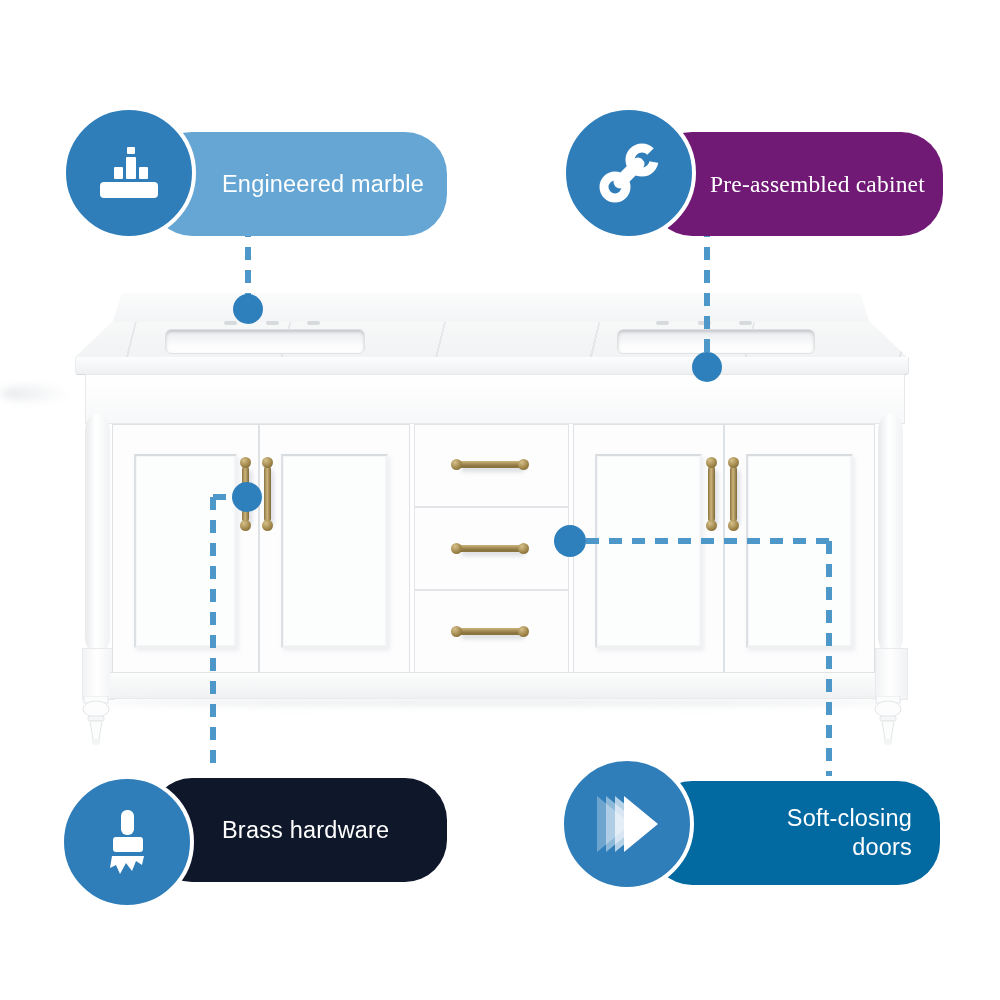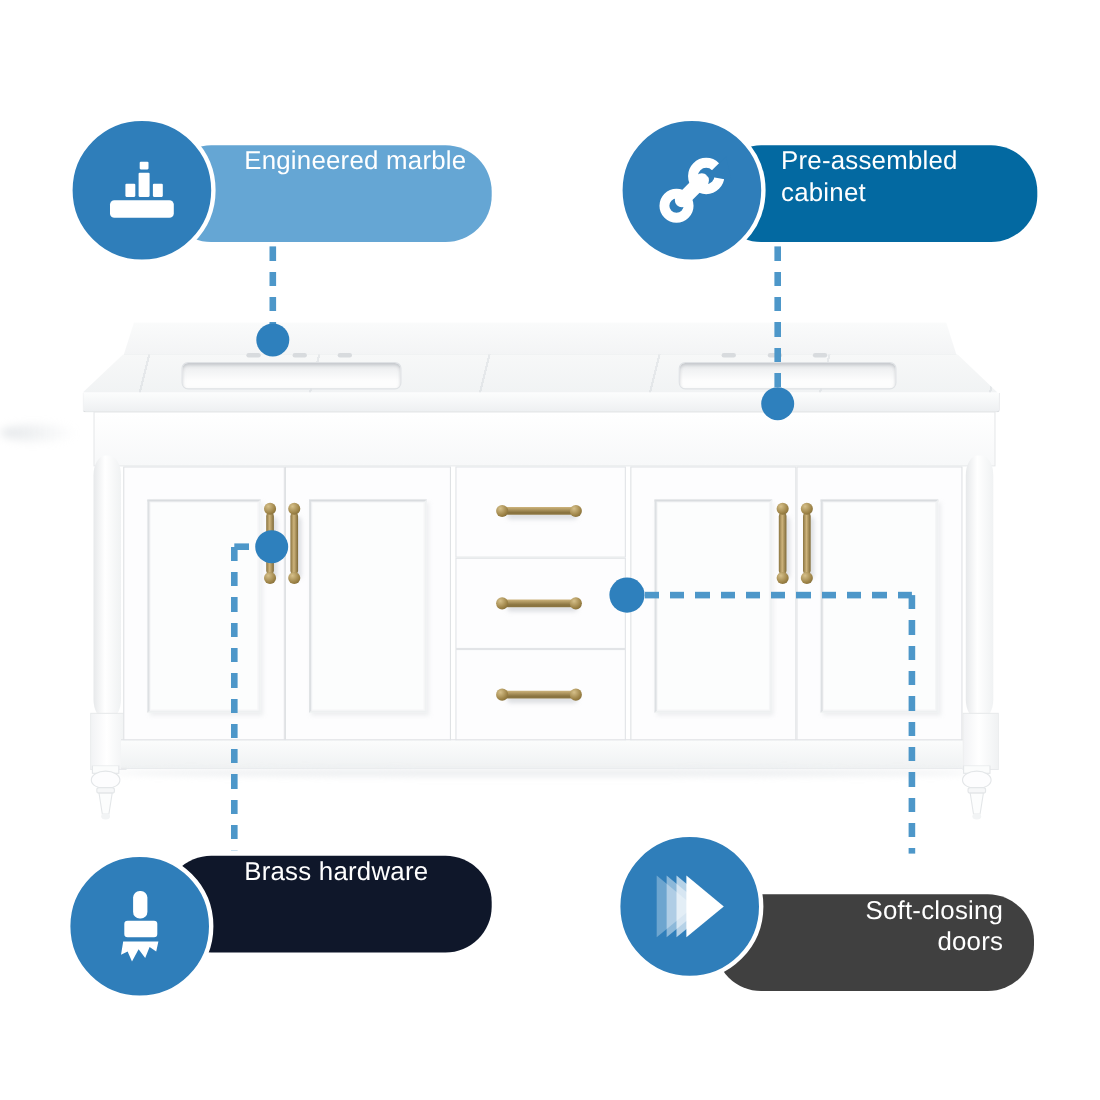--- a/index.html
+++ b/index.html
@@ -61,22 +61,22 @@
   .pull-h{width:64px;height:7px;border-radius:4px;
     background:linear-gradient(180deg,#cdb37b,#8a7440 70%);
     box-shadow:3px 4px 4px rgba(190,194,199,.5);}
   .pull-h::before,.pull-h::after{content:"";position:absolute;top:-2px;width:11px;height:11px;border-radius:50%;
     background:radial-gradient(circle at 35% 30%,#d6c08a,#9c8246 60%,#6f5c2e);}
   .pull-h::before{left:-7px;} .pull-h::after{right:-7px;}
 
   
   .co-circle{position:absolute;width:126px;height:126px;border-radius:50%;
     border:4px solid #ffffff;display:flex;align-items:center;justify-content:center;z-index:3;}
-  .co-pill{position:absolute;height:88px;border-radius:42px;display:flex;flex-direction:column;
-    justify-content:flex-start;z-index:2;color:#fff;font-size:23.5px;line-height:29px;box-sizing:border-box;
+  .co-pill{position:absolute;height:104px;border-radius:42px;display:flex;flex-direction:column;
+    justify-content:center;z-index:2;color:#fff;font-size:23.5px;line-height:29px;box-sizing:border-box;
     letter-spacing:.2px;}
   .co-pill.right-align{text-align:right;}
 
   
   .vline{position:absolute;width:6px;z-index:1;
     background:repeating-linear-gradient(180deg,var(--line) 0 13px,transparent 13px 23px);}
   .hline{position:absolute;height:6px;z-index:1;
     background:repeating-linear-gradient(90deg,var(--line) 0 13px,transparent 13px 23px);}
   .dot{position:absolute;border-radius:50%;z-index:2;}
 </style>
@@ -175,21 +175,21 @@
   <div class="co-circle" style="left:62px;top:106px;background:#2f7eba;">
     <svg width="72" height="72" viewBox="0 0 72 72">
       <rect x="7" y="45" width="58" height="16" rx="4" fill="#fff"></rect>
       <rect x="21" y="30" width="9" height="12" rx="1" fill="#fff"></rect>
       <rect x="33" y="20" width="10" height="22" rx="1" fill="#fff"></rect>
       <rect x="34" y="10" width="8" height="7" rx="1" fill="#fff"></rect>
       <rect x="46" y="30" width="9" height="12" rx="1" fill="#fff"></rect>
     </svg>
   </div>
 
-  <div class="co-pill" style="left:650px;top:132px;width:293px;padding-left:60px;background:#0369a1;">
+  <div class="co-pill" style="left:650px;top:132px;width:293px;padding-left:60px;background:#701a75;font-family:Liberation Serif, serif;">
     <span>Pre-assembled cabinet</span>
   </div>
   <div class="co-circle" style="left:562px;top:106px;background:#2f7eba;">
     <svg width="72" height="72" viewBox="0 0 72 72">
       <line x1="27" y1="45" x2="45" y2="27" stroke="#fff" stroke-width="13" stroke-linecap="round"></line>
       <circle cx="22" cy="50" r="11" fill="none" stroke="#fff" stroke-width="9"></circle>
       <circle cx="49" cy="23" r="12" fill="none" stroke="#fff" stroke-width="9"></circle>
       <polygon points="49,23 67,5 72,27" fill="#2f7eba"></polygon>
     </svg>
   </div>
@@ -198,21 +198,21 @@
     <span>Brass hardware</span>
   </div>
   <div class="co-circle" style="left:60px;top:775px;background:#2f7eba;">
     <svg width="72" height="72" viewBox="0 0 72 72">
       <rect x="30" y="4" width="13" height="25" rx="6" fill="#fff"></rect>
       <rect x="22" y="31" width="30" height="15" rx="3" fill="#fff"></rect>
       <path d="M21 50 L53 50 L51 59 L45 55 L41 65 L35 57 L29 68 L25 59 L19 62 Z" fill="#fff"></path>
     </svg>
   </div>
 
-  <div class="co-pill right-align" style="left:650px;top:781px;width:290px;padding-right:28px;padding-left:110px;background:#404040;margin-top:32px;">
+  <div class="co-pill right-align" style="left:650px;top:781px;width:290px;padding-right:28px;padding-left:110px;background:#0369a1;">
     <span>Soft-closing doors</span>
   </div>
   <div class="co-circle" style="left:560px;top:757px;background:#2f7eba;">
     <svg width="76" height="72" viewBox="0 0 76 72">
       <polygon points="8,8 8,64 42,36" fill="#fff" opacity="0.30"></polygon>
       <polygon points="17,8 17,64 51,36" fill="#fff" opacity="0.45"></polygon>
       <polygon points="26,8 26,64 60,36" fill="#fff" opacity="0.65"></polygon>
       <polygon points="35,8 35,64 69,36" fill="#fff"></polygon>
     </svg>
   </div>

